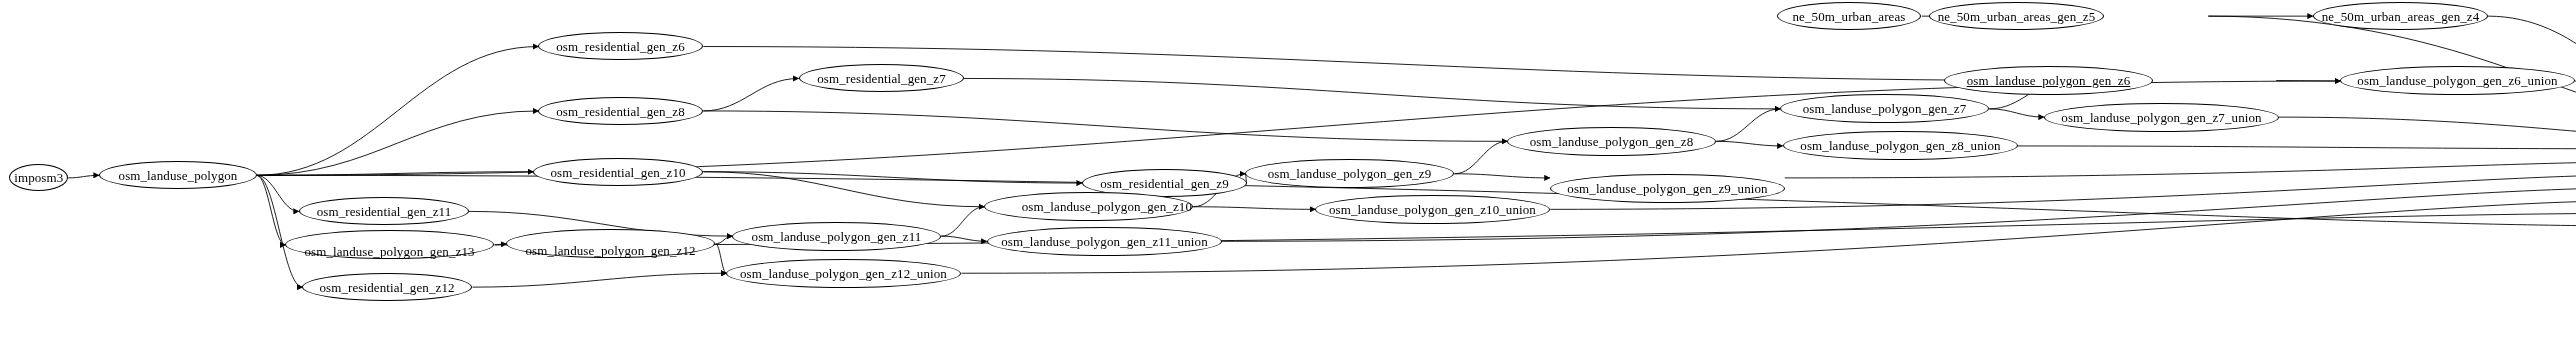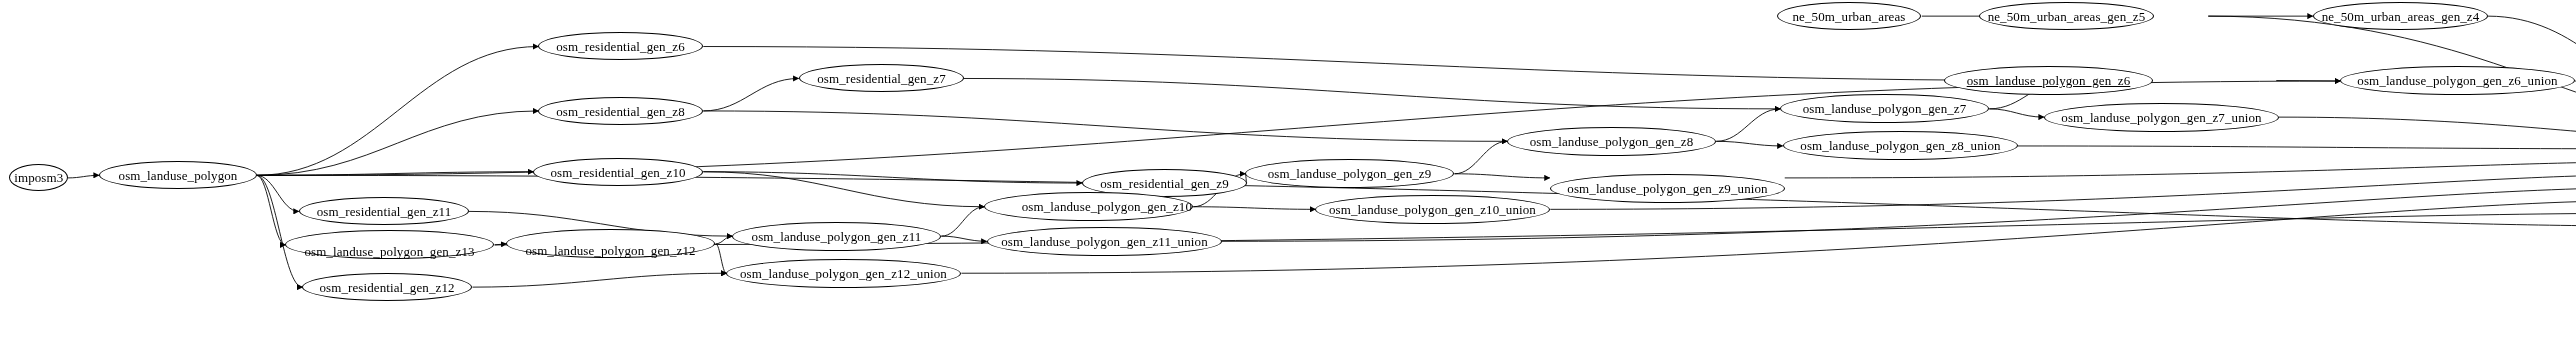--- a/index.html
+++ b/index.html
@@ -138,21 +138,21 @@
       </div>
       <div class="node" style="left: 1944px; top: 66px; width: 209px; height: 29px; text-decoration: underline;">
         <span>osm_landuse_polygon_gen_z6</span>
       </div>
       <div class="node" style="left: 2340px; top: 66px; width: 235px; height: 29px;">
         <span>osm_landuse_polygon_gen_z6_union</span>
       </div>
       <div class="node" style="left: 1777px; top: 2.1px; width: 144px; height: 28px;">
         <span>ne_50m_urban_areas</span>
       </div>
-      <div class="node" style="left: 1979px; top: 2.1px; width: 175px; height: 28px; text-align: center;">
+      <div class="node" style="left: 1929px; top: 2.1px; width: 175px; height: 28px; text-align: center;">
         <span>ne_50m_urban_areas_gen_z5</span>
       </div>
       <div class="node" style="left: 2313px; top: 2.1px; width: 175px; height: 28px;">
         <span>ne_50m_urban_areas_gen_z4</span>
       </div>
     </div>
   <div id="table-layer"></div>
 </div>
 
 

